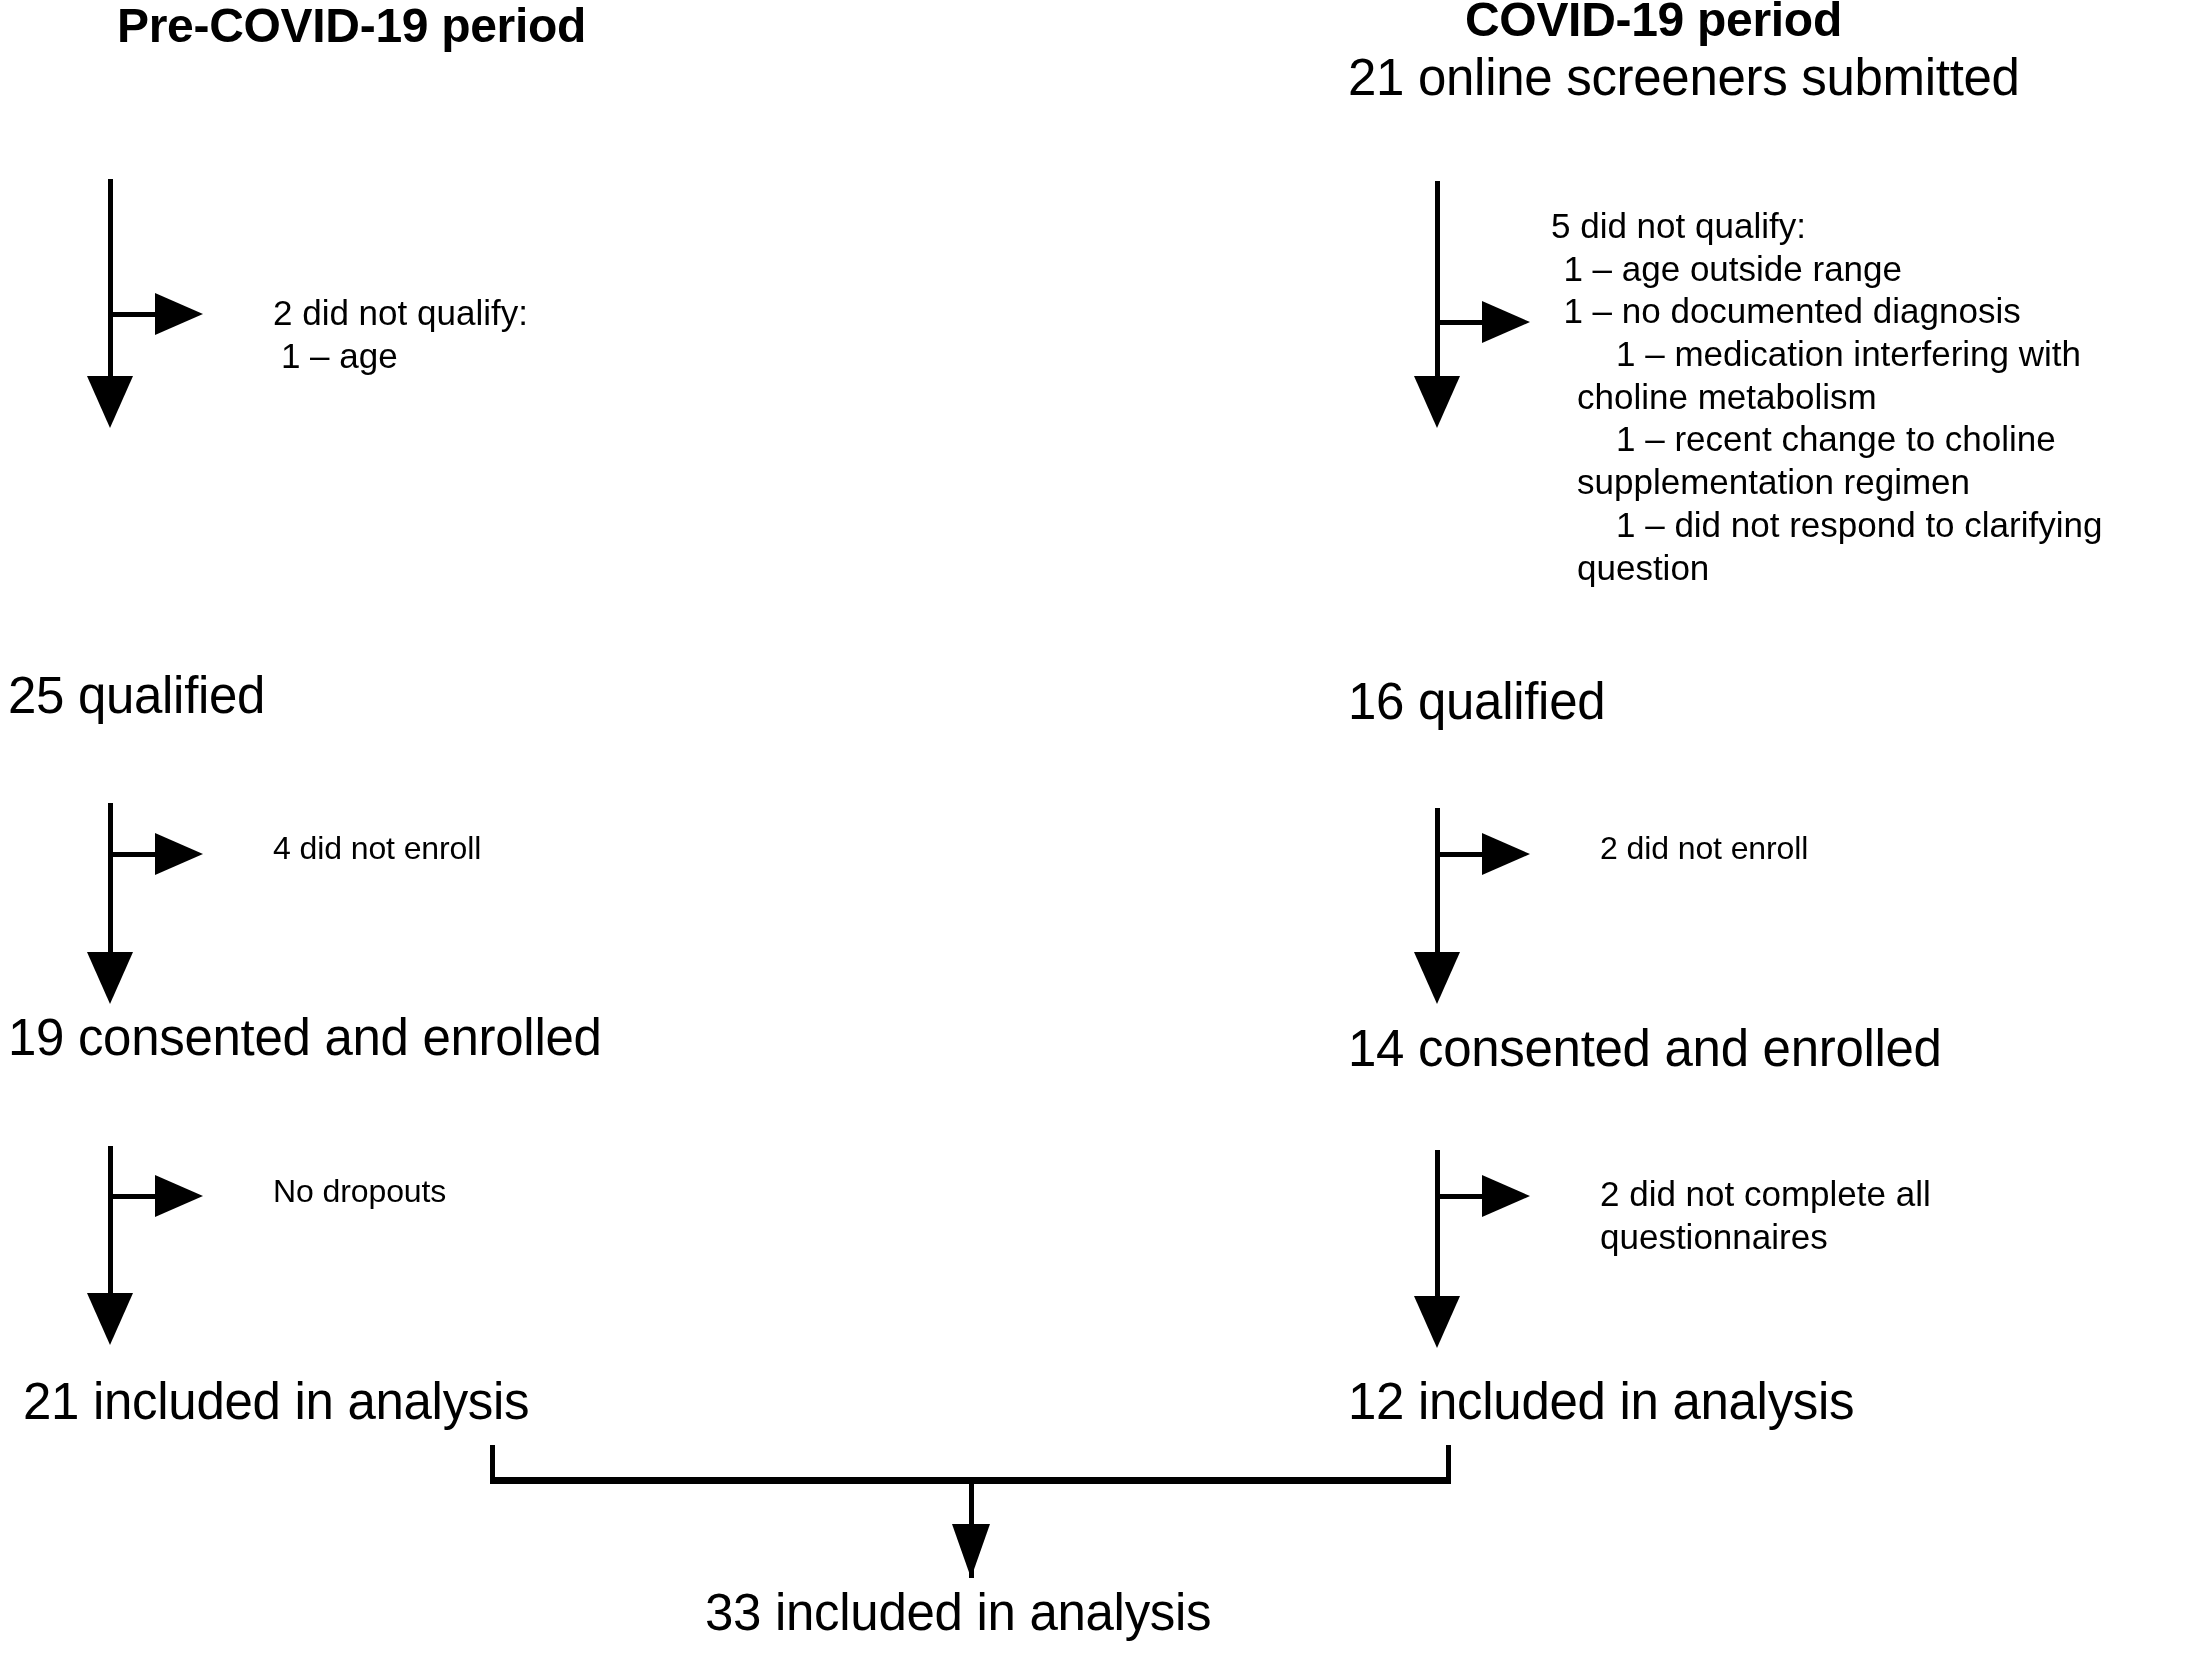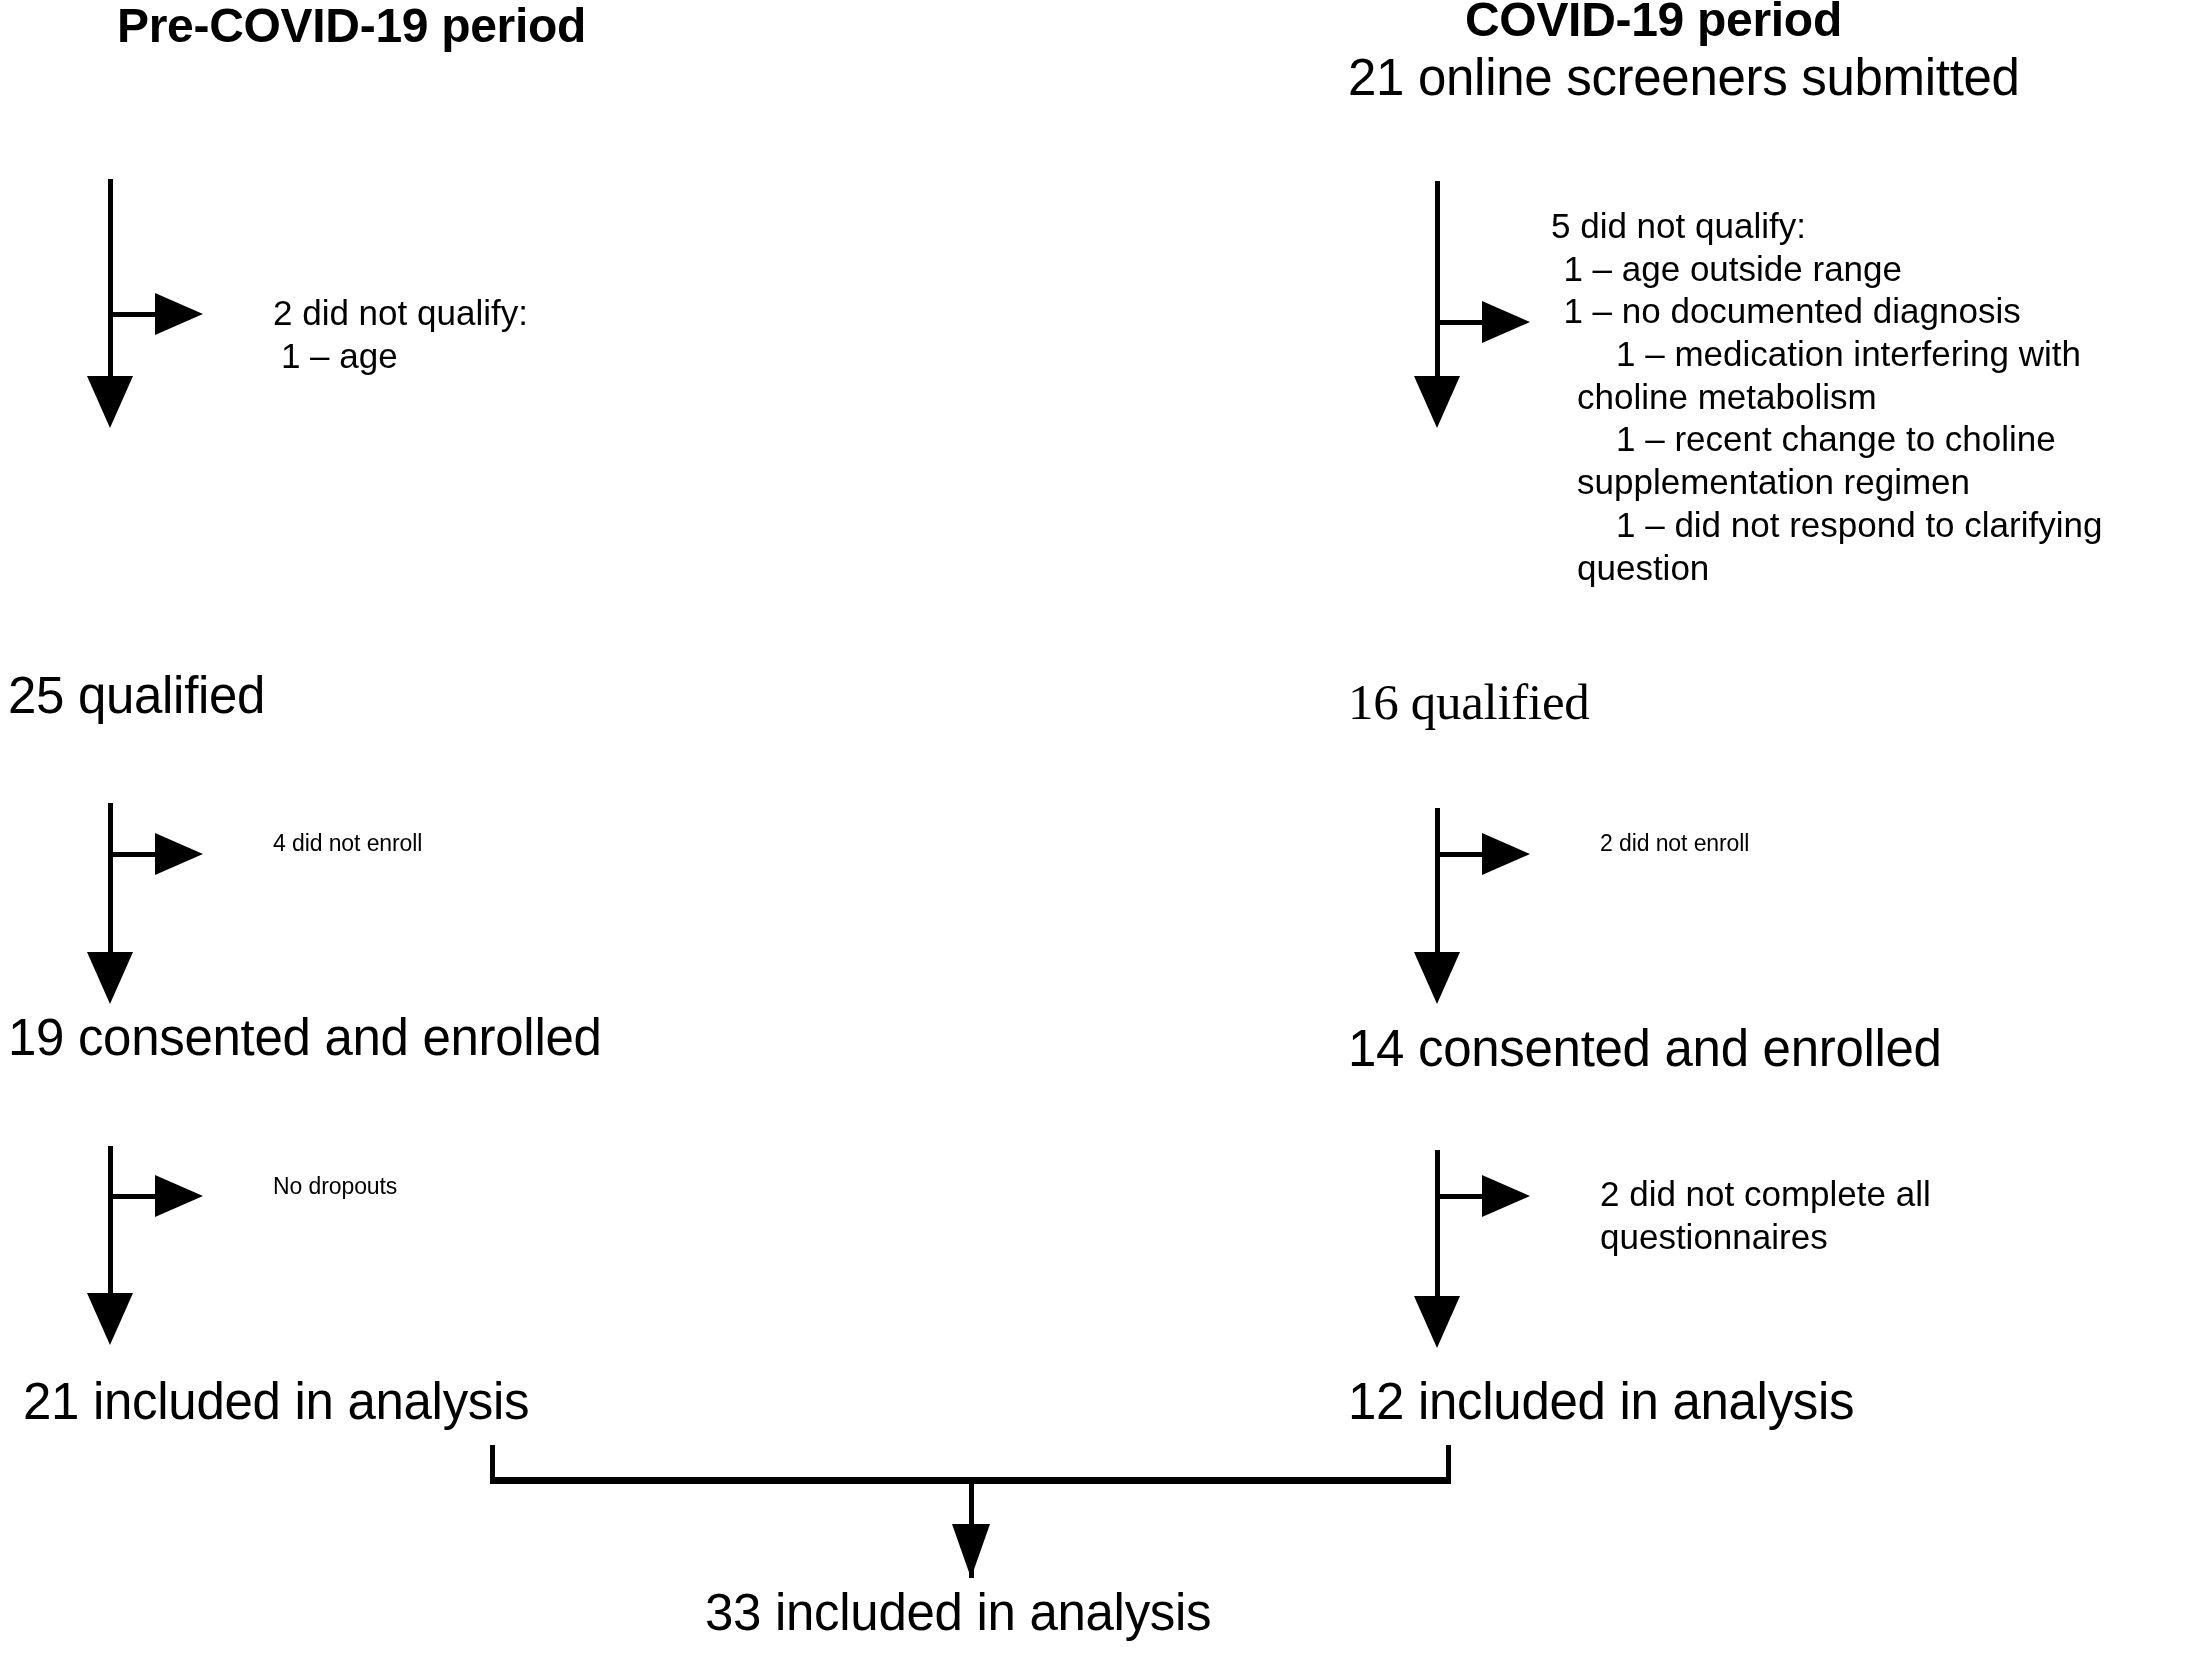--- a/index.html
+++ b/index.html
@@ -26,21 +26,21 @@
     font-size: 48px;
     font-weight: bold;
     letter-spacing: -0.3px;
   }
   .node-label {
     font-size: 51px;
     font-weight: normal;
     letter-spacing: -0.3px;
   }
   .side-note {
-    font-size: 23px;
+    font-size: 32px;
     font-weight: normal;
     letter-spacing: -0.1px;
   }
   .side-note-block {
     position: absolute;
     font-size: 35px;
     line-height: 1.22;
     white-space: pre-line;
   }
   
@@ -127,21 +127,21 @@
   <div class="txt node-label" style="left:1348px; top:48px;">21 online screeners submitted</div>
 
   <div class="vstem" style="left:1435px; top:181px; height:205px;"></div>
   <div class="arrow-down" style="left:1414px; top:376px;"></div>
 
   <div class="hstem" style="left:1435px; top:320px; width:51px;"></div>
   <div class="arrow-right" style="left:1482px; top:301px;"></div>
 
   <div class="side-note-block" style="left:1551px; top:205px; width:663px;"><span>5 did not qualify:</span><br><span style="display:inline-block;padding-left:12.4px;">1 – age outside range</span><br><span style="display:inline-block;padding-left:12.4px;">1 – no documented diagnosis</span><br><span style="display:inline-block;padding-left:65px;">1 – medication interfering with</span><br><span style="display:inline-block;padding-left:26px;">choline metabolism</span><br><span style="display:inline-block;padding-left:65px;">1 – recent change to choline</span><br><span style="display:inline-block;padding-left:26px;">supplementation regimen</span><br><span style="display:inline-block;padding-left:65px;">1 – did not respond to clarifying</span><br><span style="display:inline-block;padding-left:26px;">question</span></div>
 
-  <div class="txt node-label" style="left:1348px; top:672px;font-family:Liberation Serif, serif;">16 qualified</div>
+  <div class="txt node-label" style="left:1348px; top:672px;">16 qualified</div>
 
   <div class="vstem" style="left:1435px; top:808px; height:153px;"></div>
   <div class="arrow-down" style="left:1414px; top:952px;"></div>
 
   <div class="hstem" style="left:1435px; top:852px; width:51px;"></div>
   <div class="arrow-right" style="left:1482px; top:833px;"></div>
   <div class="txt side-note" style="left:1600px; top:830px;text-align:right;">2 did not enroll</div>
 
   <div class="txt node-label" style="left:1348px; top:1019px;">14 consented and enrolled</div>
 

